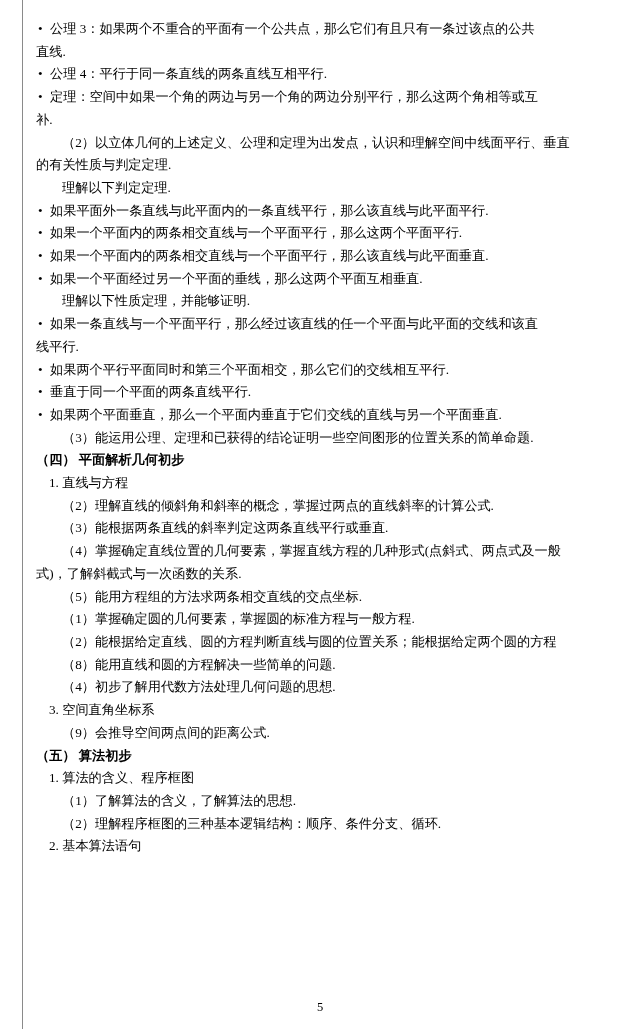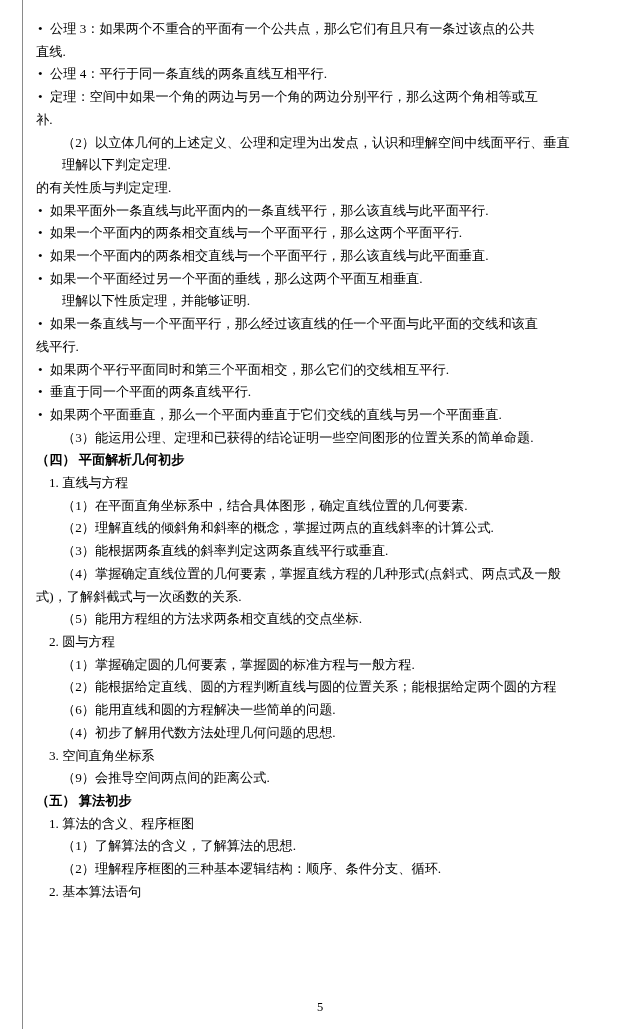--- a/index.html
+++ b/index.html
@@ -76,45 +76,43 @@
 
 <div class="page">
   <div class="rule-left"></div>
   <div class="content">
       <div class="bullet-line"><span class="dot">•</span><span>公理 3：如果两个不重合的平面有一个公共点，那么它们有且只有一条过该点的公共</span></div>
       <div class="line">直线.</div>
       <div class="bullet-line"><span class="dot">•</span><span>公理 4：平行于同一条直线的两条直线互相平行.</span></div>
       <div class="bullet-line"><span class="dot">•</span><span>定理：空间中如果一个角的两边与另一个角的两边分别平行，那么这两个角相等或互</span></div>
       <div class="line">补.</div>
       <div class="line indent">（2）以立体几何的上述定义、公理和定理为出发点，认识和理解空间中线面平行、垂直</div>
+      <div class="line">的有关性质与判定定理.</div>
       <div class="line indent">理解以下判定定理.</div>
-      <div class="line">的有关性质与判定定理.</div>
       <div class="bullet-line"><span class="dot">•</span><span>如果平面外一条直线与此平面内的一条直线平行，那么该直线与此平面平行.</span></div>
       <div class="bullet-line"><span class="dot">•</span><span>如果一个平面内的两条相交直线与一个平面平行，那么这两个平面平行.</span></div>
       <div class="bullet-line"><span class="dot">•</span><span>如果一个平面内的两条相交直线与一个平面平行，那么该直线与此平面垂直.</span></div>
       <div class="bullet-line"><span class="dot">•</span><span>如果一个平面经过另一个平面的垂线，那么这两个平面互相垂直.</span></div>
       <div class="line indent">理解以下性质定理，并能够证明.</div>
       <div class="bullet-line"><span class="dot">•</span><span>如果一条直线与一个平面平行，那么经过该直线的任一个平面与此平面的交线和该直</span></div>
       <div class="line">线平行.</div>
       <div class="bullet-line"><span class="dot">•</span><span>如果两个平行平面同时和第三个平面相交，那么它们的交线相互平行.</span></div>
       <div class="bullet-line"><span class="dot">•</span><span>垂直于同一个平面的两条直线平行.</span></div>
       <div class="bullet-line"><span class="dot">•</span><span>如果两个平面垂直，那么一个平面内垂直于它们交线的直线与另一个平面垂直.</span></div>
       <div class="line indent">（3）能运用公理、定理和已获得的结论证明一些空间图形的位置关系的简单命题.</div>
       <div class="heading">（四）  平面解析几何初步</div>
       <div class="line indent2">1. 直线与方程</div>
-      <div class="line indent">（1）在平面直角坐标系中，结合具体图形，确定直线位置的几何要素.</div>
       <div class="line indent">（2）理解直线的倾斜角和斜率的概念，掌握过两点的直线斜率的计算公式.</div>
       <div class="line indent">（3）能根据两条直线的斜率判定这两条直线平行或垂直.</div>
       <div class="line indent">（4）掌握确定直线位置的几何要素，掌握直线方程的几种形式(点斜式、两点式及一般</div>
       <div class="line">式)，了解斜截式与一次函数的关系.</div>
       <div class="line indent">（5）能用方程组的方法求两条相交直线的交点坐标.</div>
-      <div class="line indent2">2. 圆与方程</div>
       <div class="line indent">（1）掌握确定圆的几何要素，掌握圆的标准方程与一般方程.</div>
       <div class="line indent">（2）能根据给定直线、圆的方程判断直线与圆的位置关系；能根据给定两个圆的方程</div>
-      <div class="line indent">（6）能用直线和圆的方程解决一些简单的问题.</div>
+      <div class="line indent">（8）能用直线和圆的方程解决一些简单的问题.</div>
       <div class="line indent">（4）初步了解用代数方法处理几何问题的思想.</div>
       <div class="line indent2">3. 空间直角坐标系</div>
       <div class="line indent">（9）会推导空间两点间的距离公式.</div>
       <div class="heading">（五）  算法初步</div>
       <div class="line indent2">1. 算法的含义、程序框图</div>
       <div class="line indent">（1）了解算法的含义，了解算法的思想.</div>
       <div class="line indent">（2）理解程序框图的三种基本逻辑结构：顺序、条件分支、循环.</div>
       <div class="line indent2">2. 基本算法语句</div>
     </div>
   <div class="footer">5</div>

